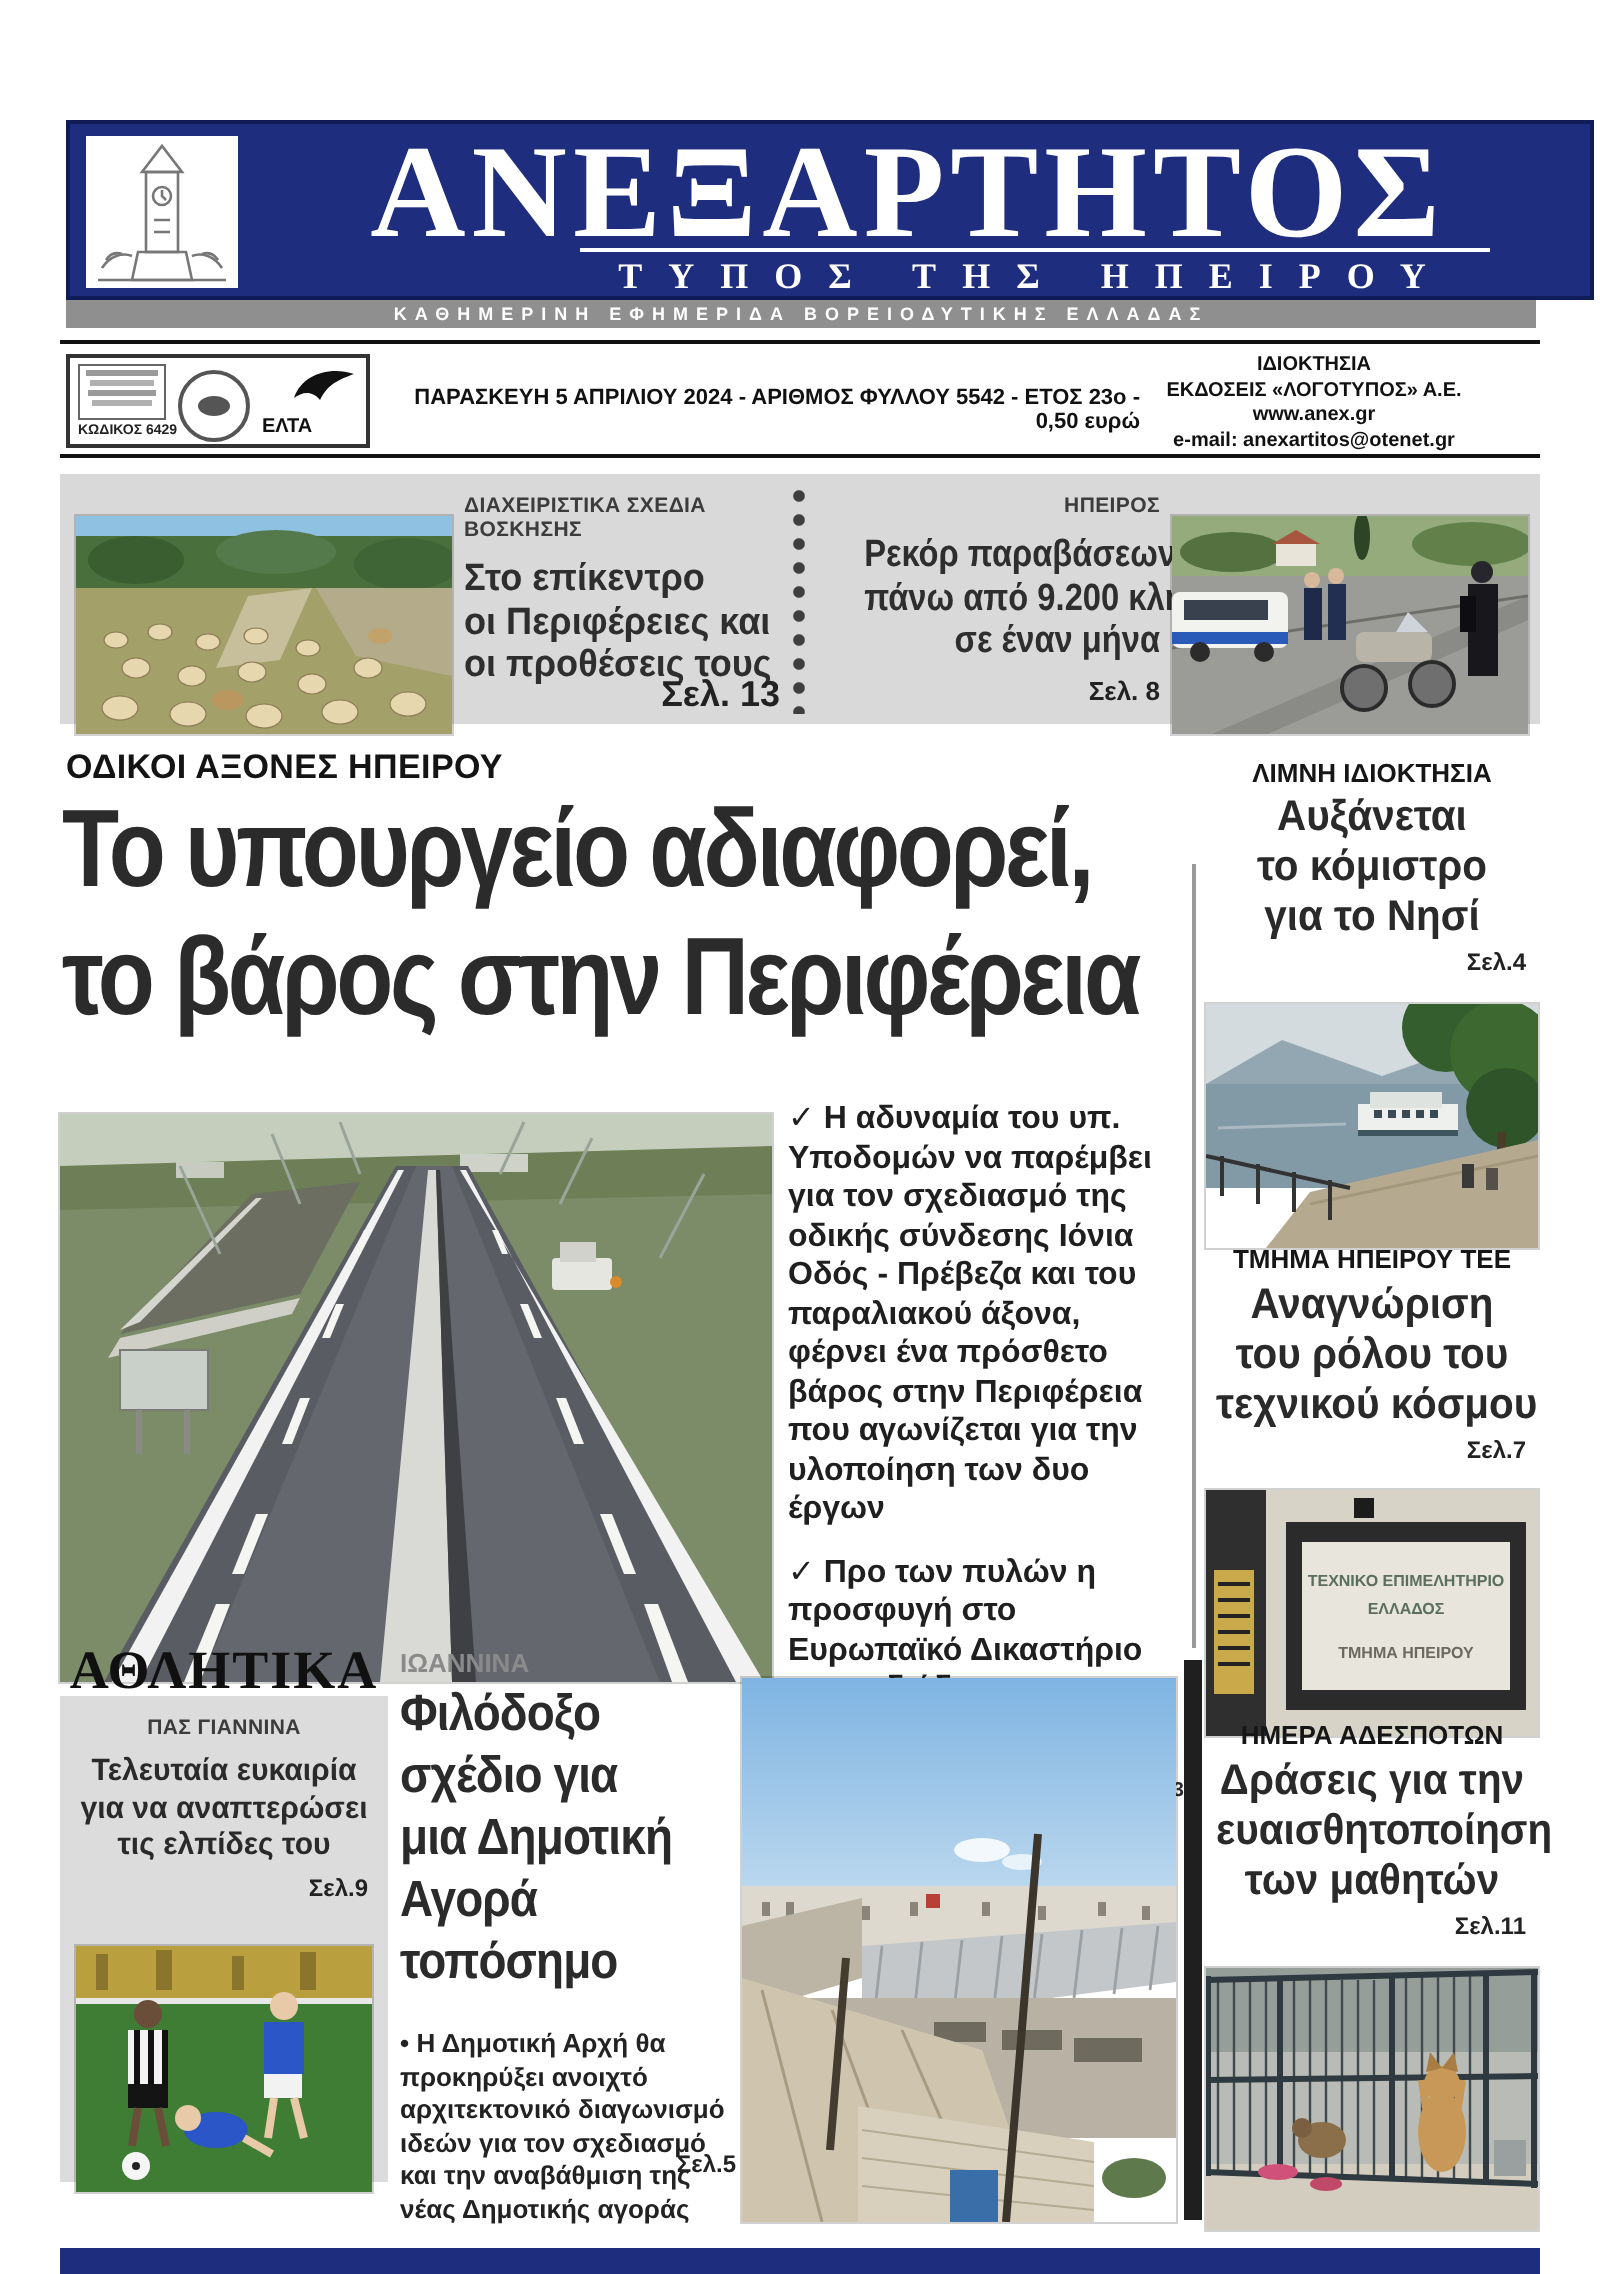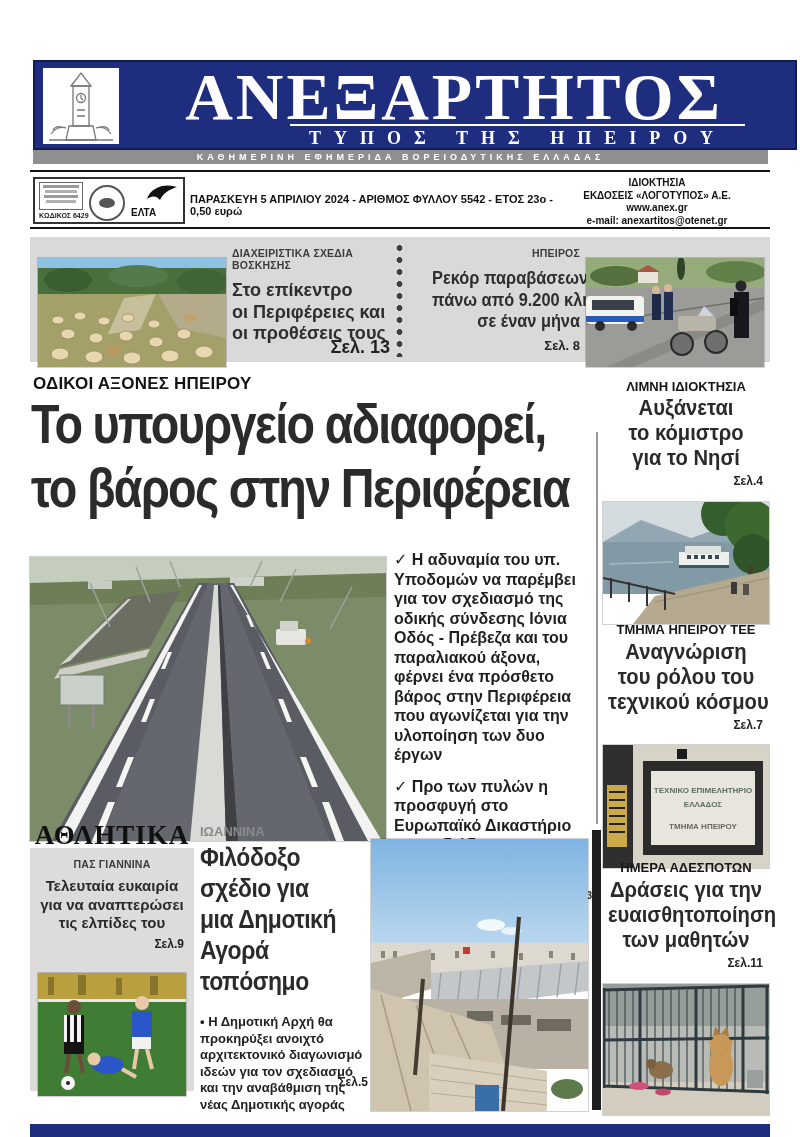--- a/index.html
+++ b/index.html
@@ -11,21 +11,21 @@
   .mast-title{color:#fff;font-family:"Liberation Serif","DejaVu Serif",serif;
               font-weight:bold;font-size:66px;letter-spacing:3px;text-align:center;line-height:1;}
   .mast-sub{color:#fff;font-family:"Liberation Serif","DejaVu Serif",serif;
             font-weight:bold;font-size:18px;letter-spacing:13px;text-align:center;}
   .mast-underline{background:#fff;height:2px;}
   .tagline{background:#8f8f8f;color:#fff;font-size:9px;font-weight:bold;letter-spacing:4px;
            text-align:center;line-height:14px;}
   .rule{background:#111;}
   
   .stampbox{border:2px solid #333;box-sizing:border-box;background:#fff;}
-  .dateline{font-size:11px;font-weight:bold;color:#111;text-align:left;}
+  .dateline{font-size:11px;font-weight:bold;color:#111;text-align:right;}
   .publisher{font-size:10px;font-weight:bold;color:#111;text-align:center;line-height:12.5px;}
   
   .strip{background:#d9d9d9;}
   .kicker-sm{font-size:10.5px;font-weight:bold;color:#3c3c3c;letter-spacing:0.2px;}
   .t-line{white-space:nowrap;font-weight:bold;color:#2e2e2e;font-size:19px;line-height:21.5px;}
   .pageref{font-weight:bold;color:#222;}
   .dots{width:7px;background-image:radial-gradient(circle at 3.5px 5px,#3f3f3f 2.6px,transparent 3.2px);
         background-size:7px 12px;background-repeat:repeat-y;}
   
   .lead-kicker{font-size:17px;font-weight:bold;color:#141414;letter-spacing:0.2px;}

